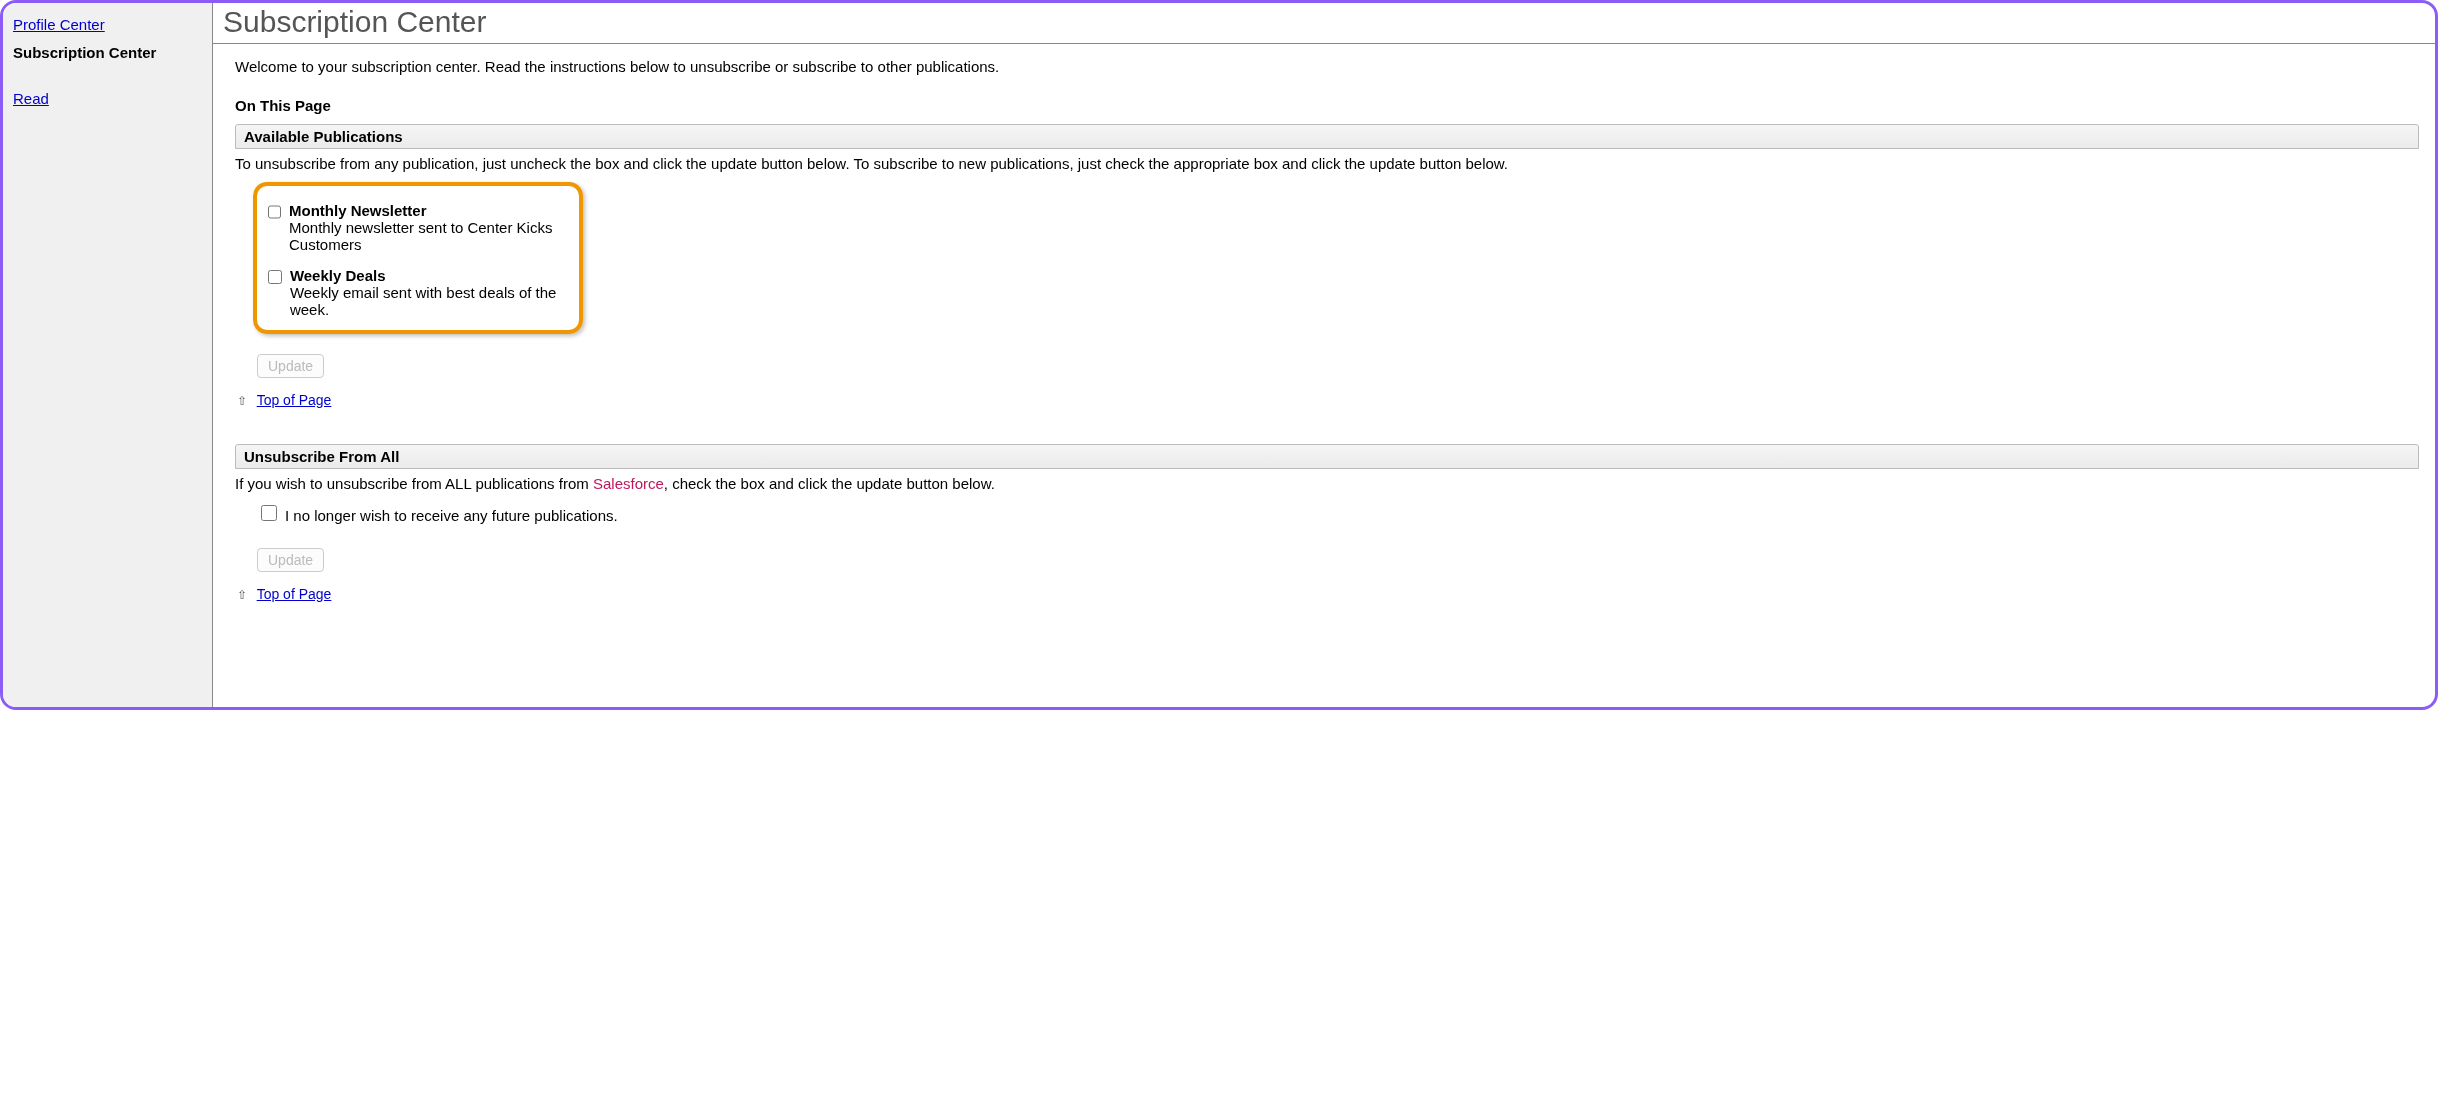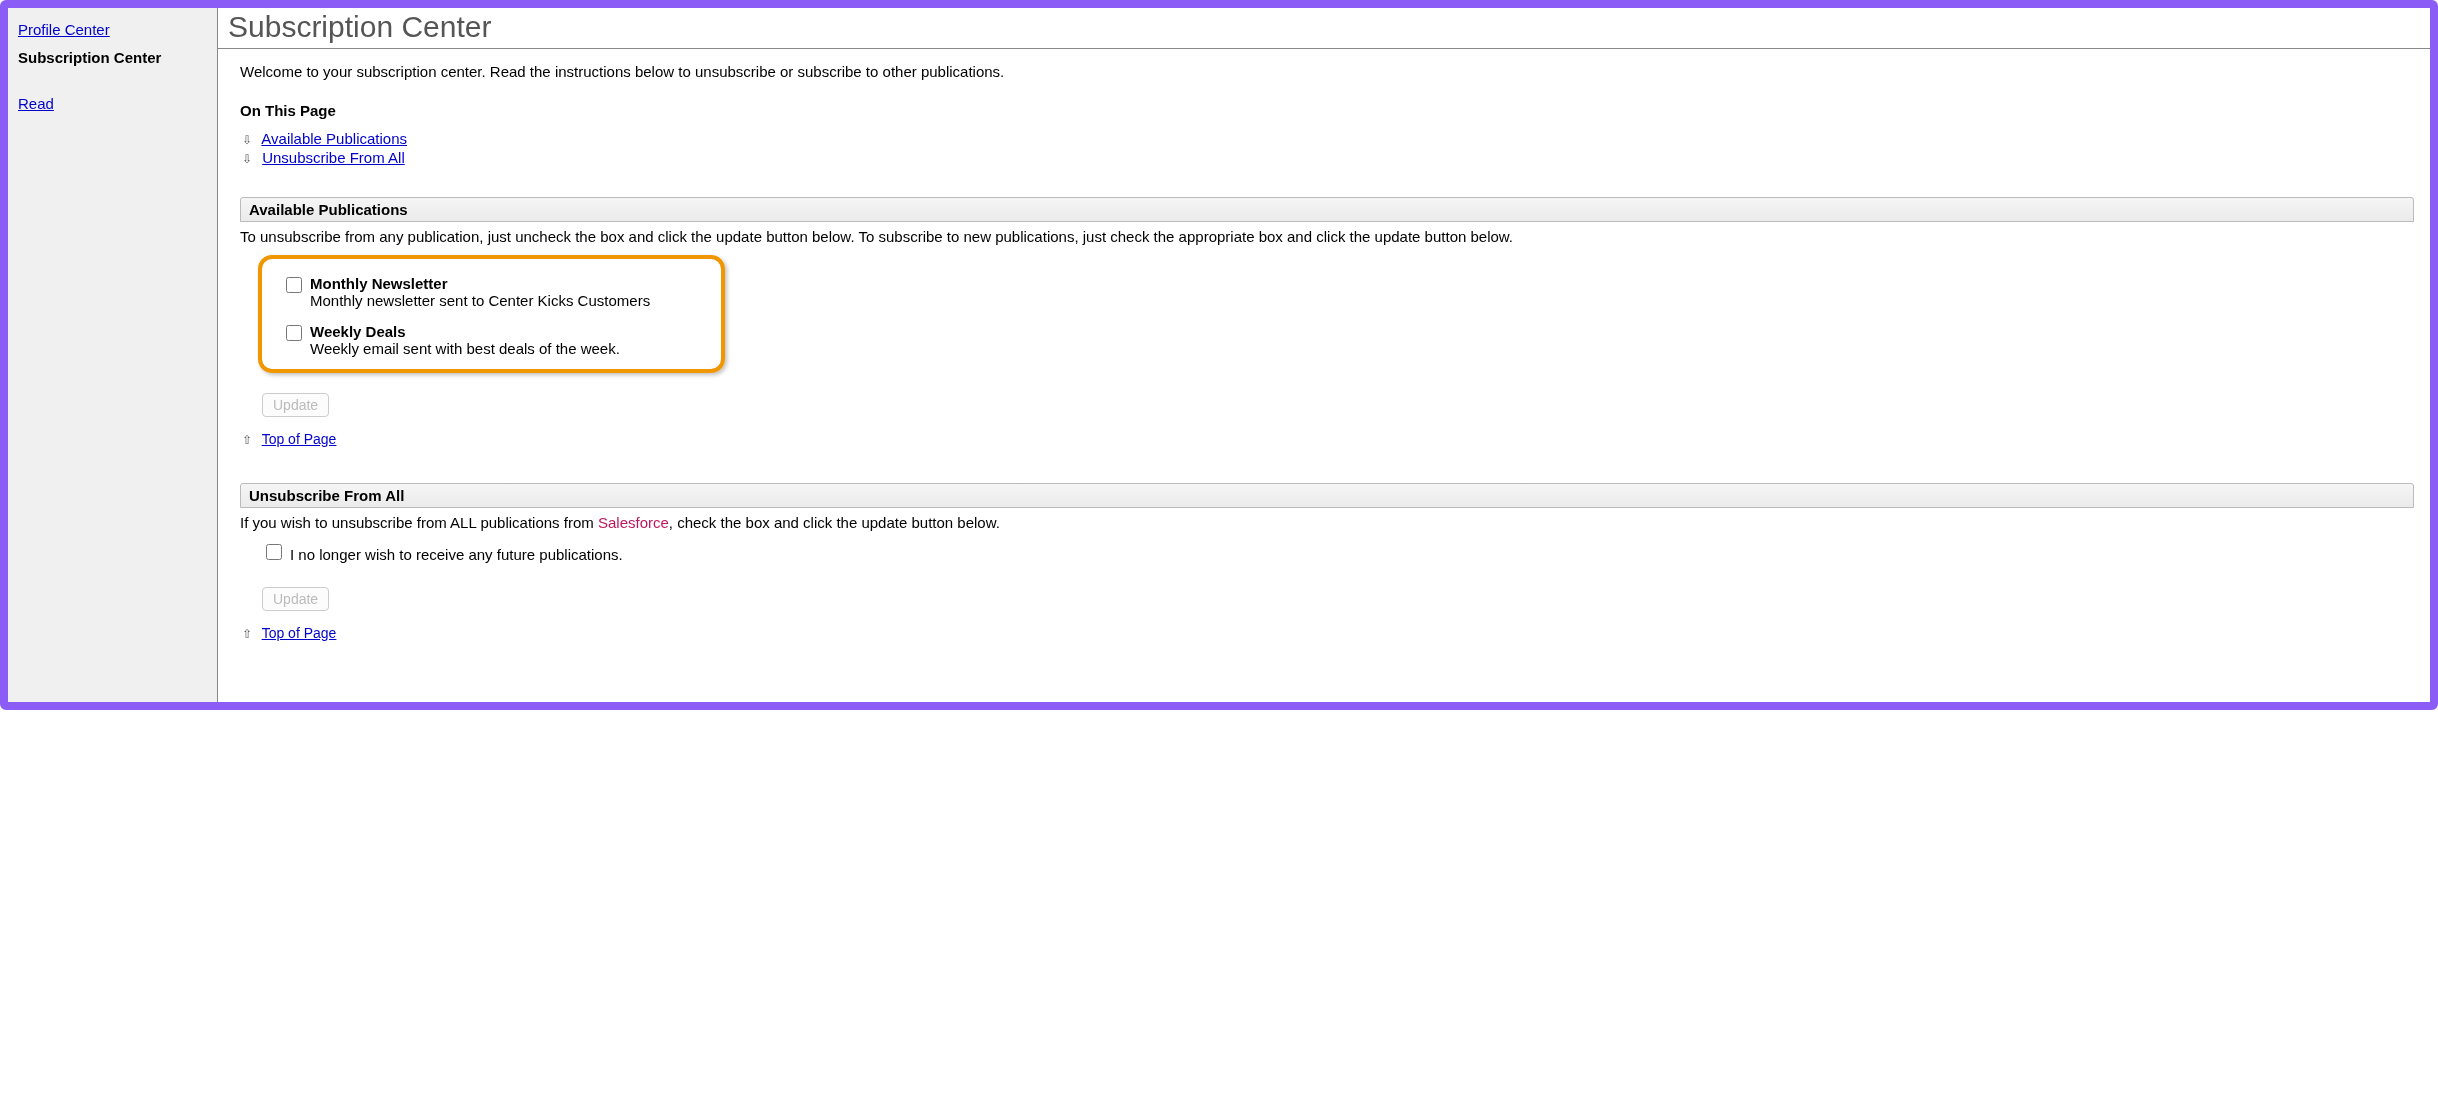--- a/index.html
+++ b/index.html
@@ -5,22 +5,22 @@
   * { box-sizing: border-box; }
   html, body {
     margin: 0;
     padding: 0;
     font-family: Arial, Helvetica, sans-serif;
     font-size: 15px;
     color: #000;
     background: #fff;
   }
   .outer-frame {
-    border: 8px solid #8b5cf6;
-    border-radius: 6px;
+    border: 3px solid #8b5cf6;
+    border-radius: 16px;
     width: 100%;
     min-height: 710px;
     display: flex;
     overflow: hidden;
   }
   .sidebar {
     width: 210px;
     min-width: 210px;
     background: #f0f0f0;
     border-right: 1px solid #888;
@@ -93,23 +93,23 @@
     font-weight: bold;
     border-radius: 3px 3px 0 0;
     font-size: 15px;
   }
   .section-instruction {
     margin: 6px 0 10px 0;
   }
   .pub-box {
     border: 4px solid #ef9600;
     border-radius: 14px;
-    padding: 12px 20px 12px 24px;
+    padding: 12px 20px 12px 11px;
     margin: 6px 0 16px 18px;
-    width: 467px;
+    width: 330px;
     box-shadow: 2px 2px 4px rgba(0,0,0,0.25);
   }
   .pub-item {
     display: flex;
     align-items: flex-start;
     margin: 4px 0 14px 0;
   }
   .pub-item:last-child { margin-bottom: 0; }
   .pub-item input[type="checkbox"] {
     width: 16px;
@@ -163,30 +163,20 @@
   </nav>
 
   <main class="main">
     <h1 class="page-title">Subscription Center</h1>
 
     <div class="content">
 
       <p class="welcome">Welcome to your subscription center. Read the instructions below to unsubscribe or subscribe to other publications.</p>
 
       <div class="otp-title">On This Page</div>
-      <ul class="otp-list">
-        <li>
-          <span class="down-arrow">⇩</span>
-          <a class="link" href="#">Available Publications</a>
-        </li>
-        <li>
-          <span class="down-arrow">⇩</span>
-          <a class="link" href="#">Unsubscribe From All</a>
-        </li>
-      </ul>
 
       
       <div class="section-header">Available Publications</div>
       <div class="section-instruction">To unsubscribe from any publication, just uncheck the box and click the update button below. To subscribe to new publications, just check the appropriate box and click the update button below.</div>
 
       <div class="pub-box">
         <div class="pub-item">
           <input type="checkbox" style="">
           <div class="pub-text">
             <div class="pub-title">Monthly Newsletter</div>

